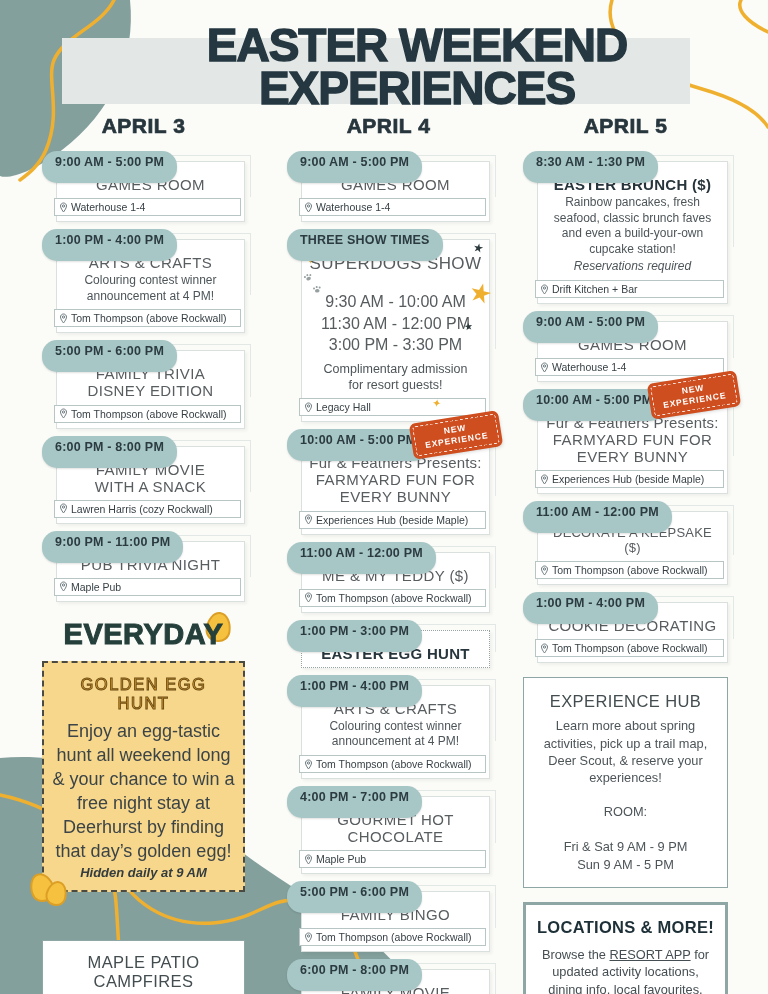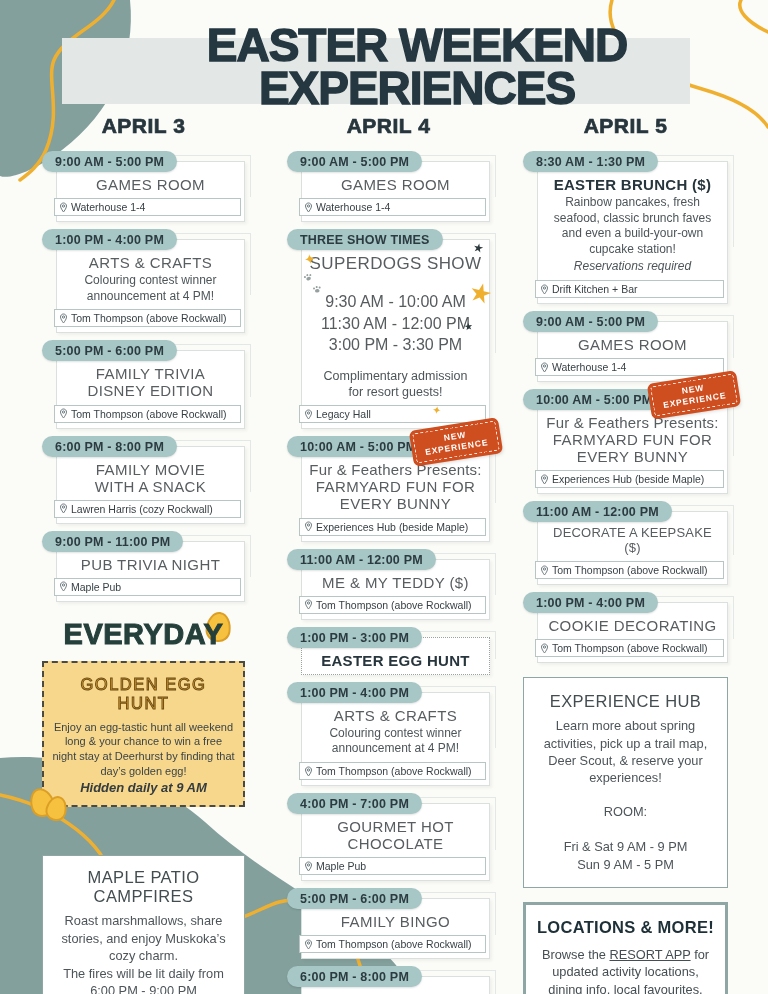--- a/index.html
+++ b/index.html
@@ -17,35 +17,35 @@
   .col{position:absolute;top:114px;z-index:2;}
   .col1{left:42px;width:203px;}
   .col2{left:287px;width:203px;}
   .col3{left:523px;width:205px;}
   .colh{text-align:center;font-size:21px;font-weight:700;color:#27363d;-webkit-text-stroke:0.7px #27363d;
         letter-spacing:0.5px;margin-bottom:13px;}
 
   
   .event{position:relative;margin-bottom:7px;padding-top:10px;}
   .pill{position:absolute;top:0;left:0;z-index:3;background:#a6c7c5;color:#2c3b41;font-weight:700;
-        font-size:12.5px;letter-spacing:0.2px;padding:4px 13px 3px;border-radius:15px;
+        font-size:12.5px;letter-spacing:0.2px;padding:4px 13px 14px;border-radius:15px;
         box-shadow:0 1px 2px rgba(0,0,0,0.12);white-space:nowrap;}
   .card{position:relative;margin-left:14px;background:#ffffff;border:1px solid #d9e0de;
         padding:14px 6px 5px;text-align:center;box-shadow:2px 2px 3px rgba(0,0,0,0.05);}
   .card::before{content:"";position:absolute;top:-7px;right:-7px;left:30%;bottom:40%;
         border-top:1px solid #e1e8e6;border-right:1px solid #e1e8e6;pointer-events:none;}
   .c-dotted .card{border:1.5px dotted #98a4a1;}
   .prelines{white-space:pre-line;}
   .etitle{font-size:15px;line-height:1.14;color:#585d60;letter-spacing:0.4px;}
   .etitle.bold{font-weight:700;color:#27353c;letter-spacing:0.3px;}
   .etitle.small{font-size:13px;letter-spacing:0.2px;}
   .presents{font-size:15px;line-height:1.14;color:#585d60;letter-spacing:0.2px;}
   .edesc{font-size:12px;line-height:1.3;color:#4d5559;margin-top:2px;}
   .etimes{font-size:16px;color:#565b5e;line-height:1.32;margin-top:18px;}
-  .enote{font-size:12.5px;color:#4d5559;margin-top:13px;line-height:1.3;}
+  .enote{font-size:12.5px;color:#4d5559;margin-top:6px;line-height:1.3;}
   .eitalic{font-style:italic;}
   .loc{display:flex;align-items:center;gap:3px;margin:5px -3px 0 -9px;background:#fff;
        border:1px solid #b7c6c4;padding:2px 4px;font-size:10.5px;color:#363f44;text-align:left;}
   .loc svg{flex:0 0 auto;}
 
   
   .newbadge{position:absolute;top:-9px;right:-8px;z-index:4;transform:rotate(-9deg);
        background:#cf4e1f;color:#fff;border:1.3px dashed rgba(255,255,255,0.92);border-radius:3px;
        padding:3px 9px;text-align:center;
        box-shadow:0 0 0 3px #cf4e1f, 2px 3px 4px rgba(0,0,0,0.25);}
@@ -66,21 +66,21 @@
   .everyday{position:relative;text-align:center;margin:16px 0 10px;}
   .everyday h2{position:relative;z-index:1;margin:0;font-size:29px;font-weight:700;color:#25403b;
        -webkit-text-stroke:1px #25403b;letter-spacing:0.5px;}
   .egg{position:absolute;background:#f5c13e;border:2px solid #dc9f26;
        border-radius:50% 50% 48% 48%/62% 62% 40% 40%;}
   .egg-ed{right:14px;top:-6px;width:21px;height:26px;z-index:0;transform:rotate(8deg);}
   .goldbox{position:relative;background:#f6d78c;border:2px dashed #4a4a42;padding:12px 8px 10px;
        text-align:center;}
   .goldtitle{font-size:16.5px;font-weight:400;letter-spacing:1.5px;color:#f2ab3a;
        -webkit-text-stroke:1px #6d4e14;}
-  .goldbody{font-size:11px;color:#3c4447;line-height:1.33;margin-top:7px;}
+  .goldbody{font-size:18px;color:#3c4447;line-height:1.33;margin-top:7px;}
   .goldnote{font-weight:700;font-style:italic;font-size:13px;margin-top:2px;color:#343c3f;}
   .egg-g1{left:-14px;bottom:-12px;width:20px;height:25px;transform:rotate(-18deg);}
   .egg-g2{left:2px;bottom:-16px;width:17px;height:21px;transform:rotate(14deg);}
 
   
   .simplebox{position:relative;background:#fff;border:1.5px solid #8ea7a4;padding:12px 8px;
        text-align:center;z-index:2;}
   .maple{margin-top:48px;}
   .boxtitle{font-size:16.5px;color:#434d50;letter-spacing:0.4px;}
   .boxbody{font-size:12.8px;color:#4d5559;line-height:1.36;margin-top:6px;}

